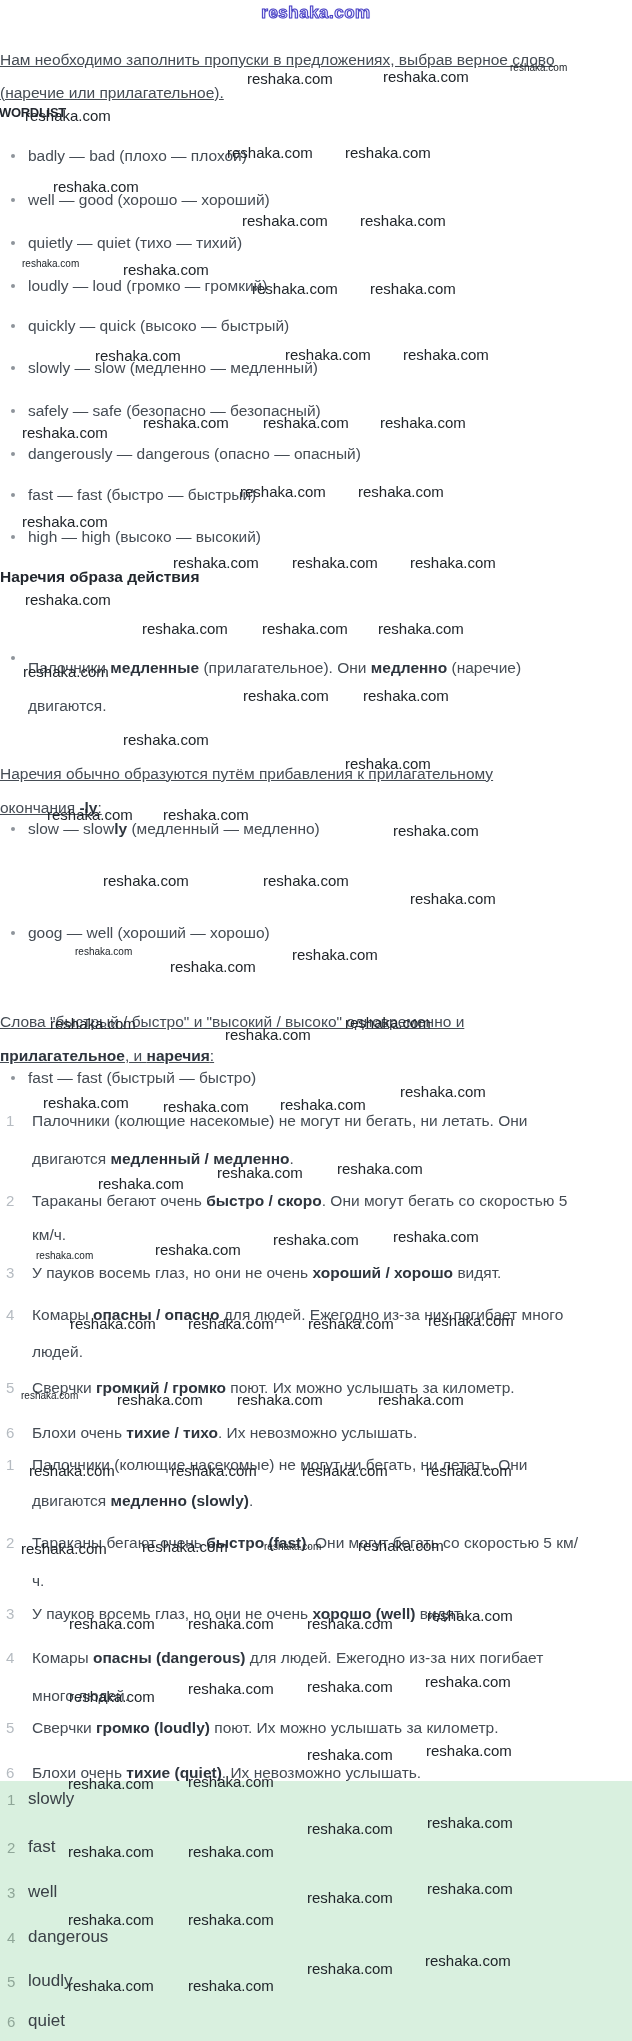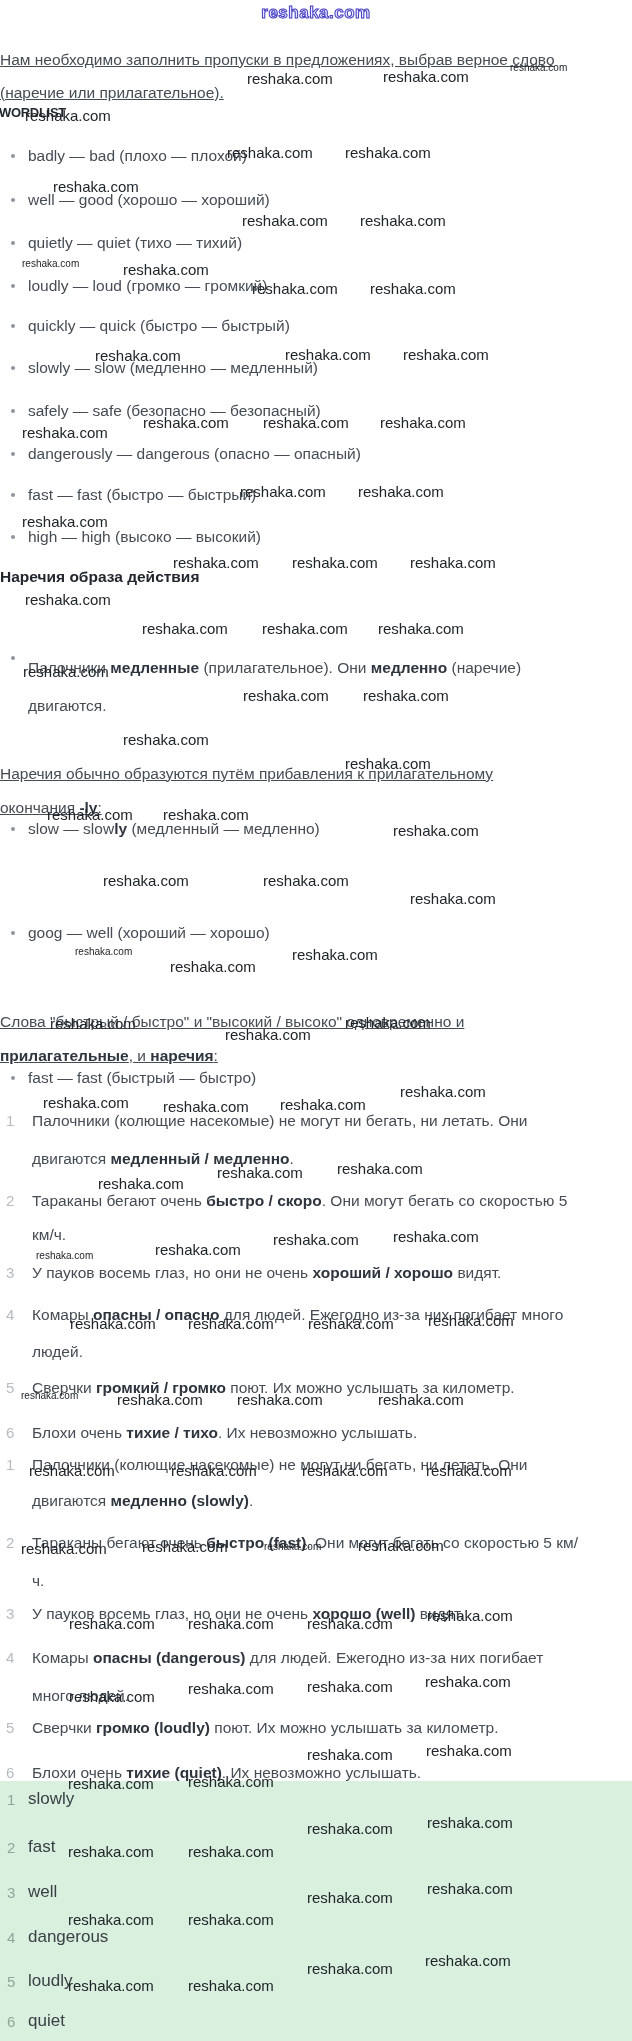--- a/index.html
+++ b/index.html
@@ -84,21 +84,21 @@
       <div class="wl" style="top: 234px;">
         <span class="dot"></span>
         <span class="wl-text">quietly — quiet (тихо — тихий)</span>
       </div>
       <div class="wl" style="top: 277px;">
         <span class="dot"></span>
         <span class="wl-text">loudly — loud (громко — громкий)</span>
       </div>
       <div class="wl" style="top: 317px;">
         <span class="dot"></span>
-        <span class="wl-text">quickly — quick (быстро — быстрый)</span>
+        <span class="wl-text">quickly — quick (высоко — быстрый)</span>
       </div>
       <div class="wl" style="top: 359px;">
         <span class="dot"></span>
         <span class="wl-text">slowly — slow (медленно — медленный)</span>
       </div>
       <div class="wl" style="top: 402px;">
         <span class="dot"></span>
         <span class="wl-text">safely — safe (безопасно — безопасный)</span>
       </div>
       <div class="wl" style="top: 445px;">
@@ -132,21 +132,21 @@
     <span class="wl-text">slow — slow<b>ly</b> (медленный — медленно)</span>
   </div>
 
 
   <div class="wl" style="top:924px">
     <span class="dot"></span>
     <span class="wl-text">goog — well (хороший — хорошо)</span>
   </div>
 
   <p class="blk" style="top:989px;line-height:34px">Слова "быстрый / быстро" и "высокий / высоко" одновременно и
-<b>прилагательные</b>, и <b>наречия</b>:</p>
+<b>прилагательное</b>, и <b>наречия</b>:</p>
 
   <div class="wl" style="top:1069px">
     <span class="dot"></span>
     <span class="wl-text">fast — fast (быстрый — быстро)</span>
   </div>
 
   <div id="exercise-a">
       <div class="ex" style="top: 1102px; line-height: 38px;">
         <span class="num">1</span>
         <div class="ex-text">Палочники (колющие насекомые) не могут ни бегать, ни летать. Они

